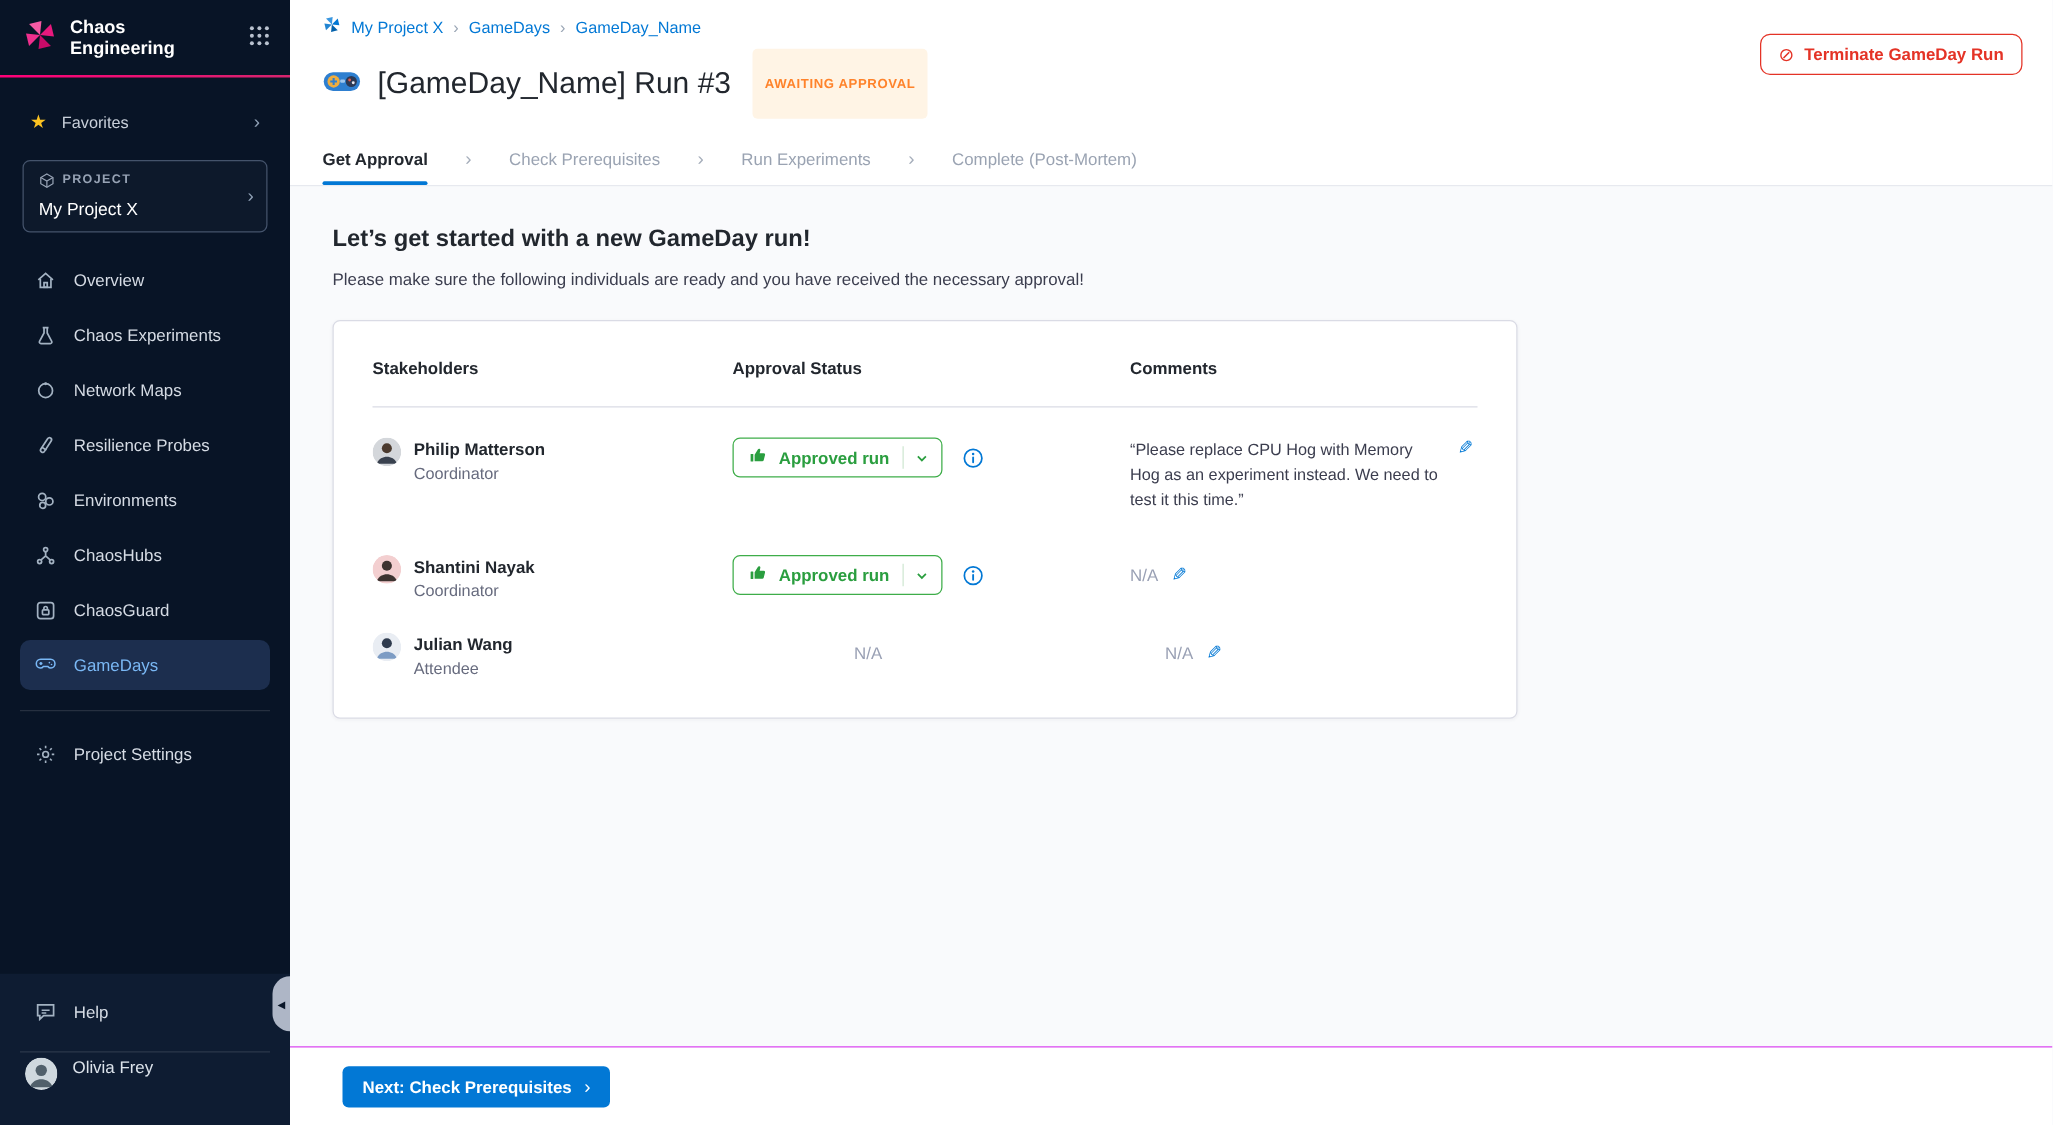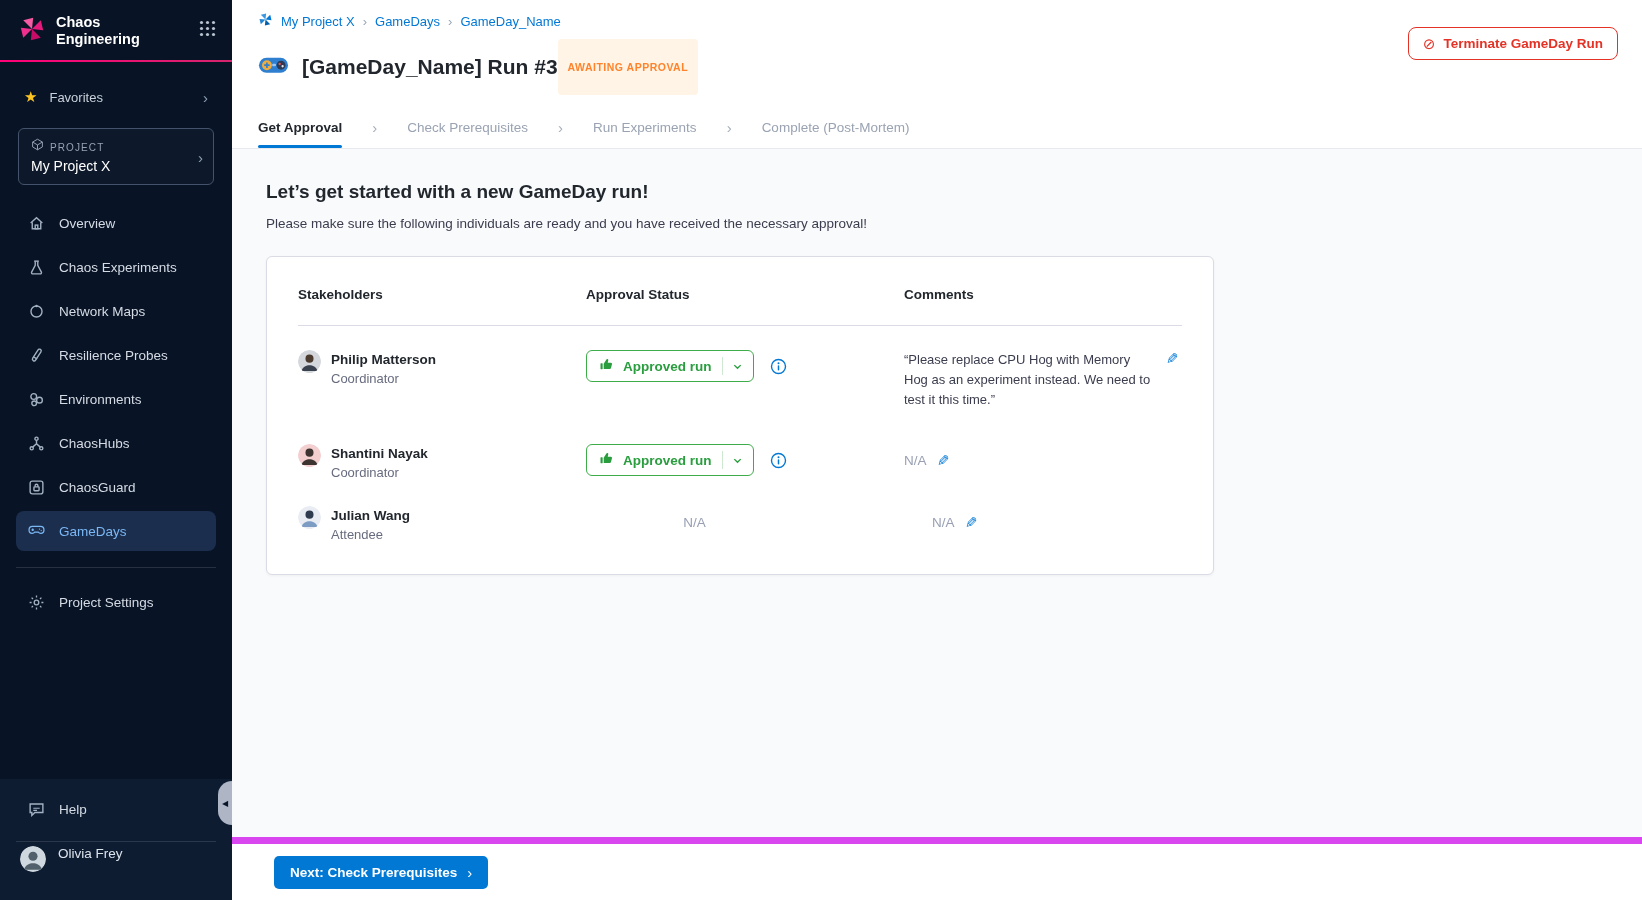--- a/index.html
+++ b/index.html
@@ -18,22 +18,22 @@
 
   .fav-row { display:flex; align-items:center; margin:20px 14px 0 14px;
     padding:6px 10px; border-radius:6px; cursor:pointer; }
   .star { color:#fcc321; font-size:15px; }
   .fav-label { font-size:13px; color:#c9d0da; margin-left:12px; }
   .side-chev { margin-left:auto; color:#8fa0b5; font-size:15px; line-height:1; }
 
   .project-box { margin:16px 18px 0 18px; border:1px solid #44536b; border-radius:6px;
     background:rgba(255,255,255,.025); padding:9px 12px 10px 12px; position:relative;
     cursor:pointer; }
-  .project-tag { display:flex; align-items:flex-end; gap:6px; color:#97a3b5;
-    font-size:10px; font-weight:400; letter-spacing:1.1px; }
+  .project-tag { display:flex; align-items:flex-start; gap:6px; color:#97a3b5;
+    font-size:10px; font-weight:700; letter-spacing:1.1px; }
   .project-name { color:#fff; font-size:14px; margin-top:5px; }
   .project-box .side-chev { position:absolute; right:10px; top:50%; transform:translateY(-50%); }
 
   .nav { margin-top:18px; list-style:none; }
   .nav-item { display:flex; align-items:center; gap:14px; height:40px; margin:0 16px 4px 16px;
     padding-left:12px; border-radius:8px; font-size:13.5px; color:#d5dbe4; cursor:pointer; }
   .nav-icon { width:17px; height:17px; color:#a3b2c2; display:flex; align-items:center; }
   .nav-item.active { background:#1c2e4e; color:#7ab8f5; }
   .nav-item.active .nav-icon { color:#7ab8f5; }
   .side-divider { border-top:1px solid rgba(255,255,255,.12); margin:12px 16px 14px 16px; }
@@ -51,22 +51,22 @@
   .collapse-handle span { color:#0a1628; font-size:8px; }
 
   
   .content { flex:1; display:flex; flex-direction:column; height:900px; }
   .header { background:#fff; padding:12px 24px 0 26px; position:relative;
     border-bottom:1px solid #e7e9ef; }
   .breadcrumb { display:flex; align-items:center; gap:8px; font-size:13px; }
   .crumb { color:#0278d5; text-decoration:none; cursor:pointer; }
   .crumb-sep { color:#9aa6b5; font-size:13px; }
   .title-row { display:flex; align-items:center; margin-top:9px; }
-  .page-title { font-size:21px; font-weight:700; color:#22272e; margin-left:13px; }
-  .status-badge { background:#fff4e5; color:#ff832b; font-size:10.5px;
+  .page-title { font-size:24px; font-weight:400; color:#22272e; margin-left:13px; }
+  .status-badge { margin-left:17px; background:#fff4e5; color:#ff832b; font-size:10.5px;
     font-weight:700; letter-spacing:.5px; padding:22px 10px; border-radius:4px; }
   .terminate-btn { position:absolute; top:27px; right:24px; height:33px; background:#fff;
     border:1px solid #e43326; border-radius:8px; color:#e43326; font-weight:700;
     font-size:13.5px; display:flex; align-items:center; gap:8px; padding:0 14px;
     cursor:pointer; font-family:inherit; }
   .no-entry { font-size:15px; font-weight:400; }
   .steps { display:flex; align-items:stretch; margin-top:12px; height:41px; }
   .step { display:flex; align-items:center; font-size:13.5px; color:#9aa3b2;
     position:relative; cursor:pointer; }
   .step.active { color:#22272e; font-weight:700; }
@@ -101,21 +101,21 @@
   .approval-na { width:189px; text-align:center; margin-top:9px; }
   .comment-cell { display:flex; align-items:flex-start; }
   .comment-text { width:252px; font-size:13px; color:#3b3d4e; line-height:20px; }
   .comment-na { display:flex; align-items:center; gap:10px; margin-top:9px; }
   .edit-icon { color:#0278d5; font-size:15px; cursor:pointer; display:inline-block;
     transform:scaleX(-1); line-height:1; }
   .comment-cell .edit-icon { margin-left:10px; margin-top:1px; }
   .info-icon { display:flex; cursor:pointer; }
 
   
-  .footer { height:63px; background:#fff; border-top:7px solid #d946ef; display:flex;
+  .footer { height:63px; background:#fff; border-top:1px solid #d946ef; display:flex;
     align-items:center; padding-left:42px; }
   .next-btn { background:#0278d5; color:#fff; border:none; border-radius:5px; height:33px;
     padding:0 16px; font-size:13.5px; font-weight:700; display:flex; align-items:center;
     gap:10px; cursor:pointer; font-family:inherit; }
   .next-btn .chev { font-size:15px; font-weight:400; }
 </style>
 </head>
 <body>
 
 <div class="app">

